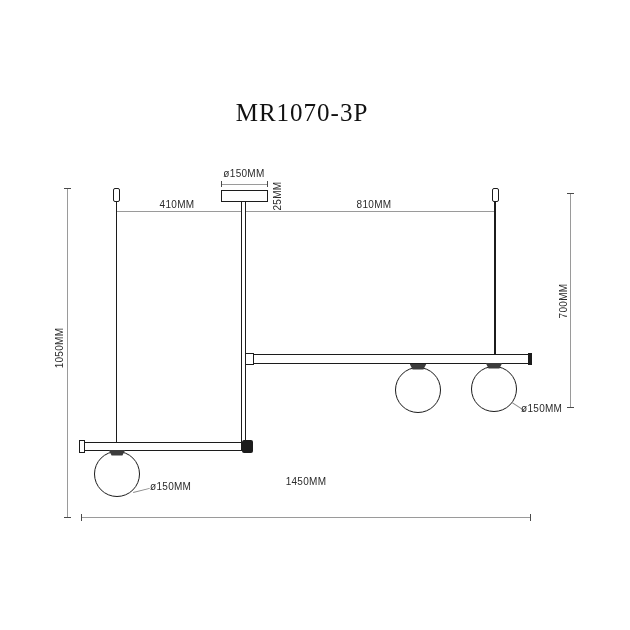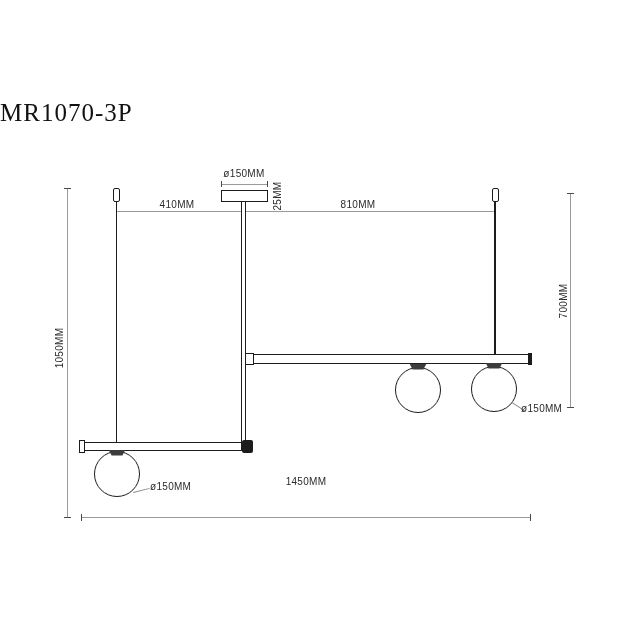--- a/index.html
+++ b/index.html
@@ -10,21 +10,21 @@
   .tick{position:absolute;background:#4a4a4a;}
   .box{position:absolute;background:#ffffff;border:1.5px solid #1c1c1c;box-sizing:border-box;}
   .globe{position:absolute;width:46px;height:46px;border:1.5px solid #1c1c1c;border-radius:50%;
          background:#ffffff;box-sizing:border-box;}
   .cap{position:absolute;width:17px;height:6px;background:#3c3c3c;
        clip-path:polygon(0 0,100% 0,82% 100%,18% 100%);}
   .lbl{position:absolute;font-size:10px;line-height:12px;color:#2b2b2b;letter-spacing:0.3px;
        white-space:nowrap;}
   .lbl.c{width:60px;text-align:center;}
   .rot{transform:rotate(-90deg);}
-  .title{position:absolute;left:0;top:99px;width:604px;text-align:left;
+  .title{position:absolute;left:0;top:99px;width:604px;text-align:center;
          font-family:"Liberation Serif", serif;font-size:25px;letter-spacing:1px;color:#111;}
   .leader{position:absolute;height:1px;background:#8a8a8a;transform-origin:0 0;}
 </style>
 </head>
 <body>
 
 <div class="drawing">
 
   <div class="title">MR1070-3P</div>
 
@@ -36,21 +36,21 @@
   <div class="lbl c rot" style="left:248px;top:190px;">25MM</div>
 
   <div class="box" style="left:113px;top:188px;width:7px;height:14px;border-radius:2px;"></div>
   <div class="box" style="left:492px;top:188px;width:7px;height:14px;border-radius:2px;"></div>
 
   <div class="dim" style="left:116px;top:211px;width:379px;height:1px;"></div>
   <div class="tick" style="left:116px;top:208px;width:1px;height:6px;"></div>
   <div class="tick" style="left:243px;top:208px;width:1px;height:6px;"></div>
   <div class="tick" style="left:494px;top:208px;width:1px;height:6px;"></div>
   <div class="lbl c" style="left:147px;top:199px;">410MM</div>
-  <div class="lbl c" style="left:328px;top:199px;">810MM</div>
+  <div class="lbl c" style="left:344px;top:199px;">810MM</div>
 
   <div class="ln" style="left:115.5px;top:202px;width:1.6px;height:240px;"></div>
   <div class="ln" style="left:494.2px;top:202px;width:1.6px;height:152px;"></div>
   <div class="box" style="left:240.8px;top:202px;width:5.5px;height:240px;border-top:none;border-bottom:none;"></div>
 
   <div class="box" style="left:246px;top:354px;width:285px;height:10px;"></div>
   <div class="ln" style="left:527.5px;top:353px;width:4px;height:12px;"></div>
   <div class="box" style="left:245px;top:353px;width:9px;height:12px;"></div>
 
   <div class="globe" style="left:395px;top:367px;"></div>

